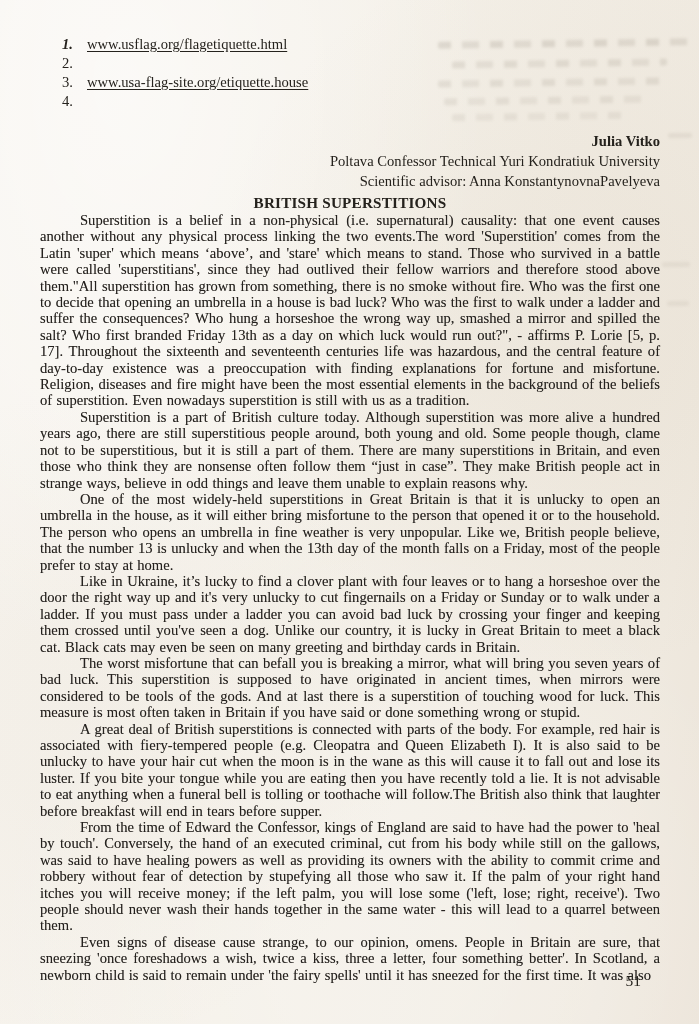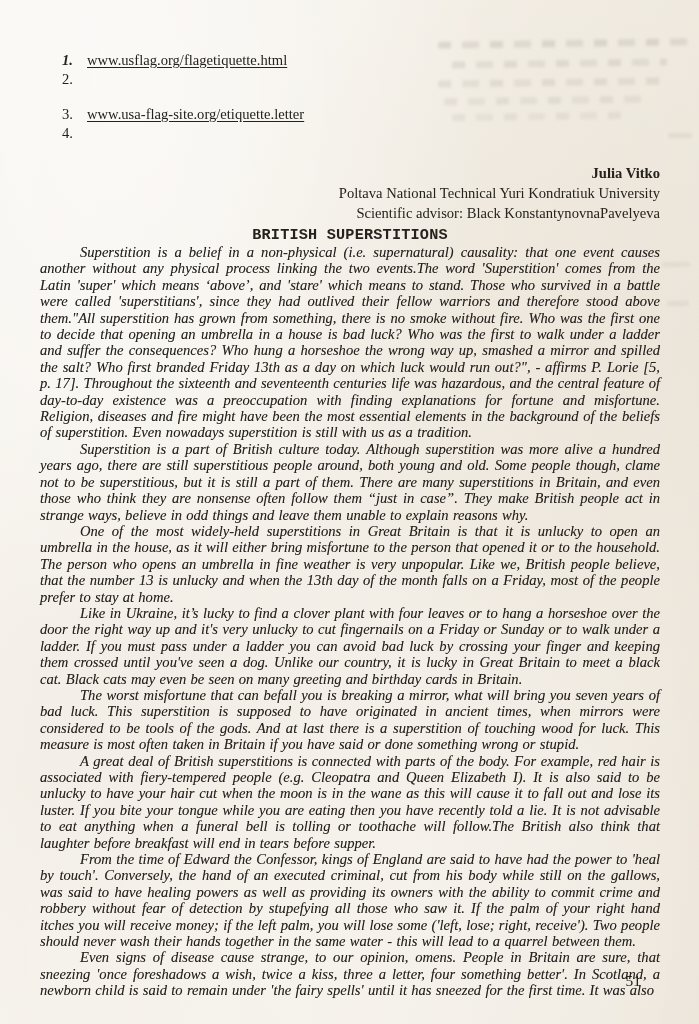--- a/index.html
+++ b/index.html
@@ -78,52 +78,49 @@
     width: 25px;
     flex: 0 0 25px;
   }
   .ref-num.first {
     font-weight: bold;
     font-style: italic;
   }
   .ref-url.u {
     text-decoration: underline;
     text-underline-offset: 2px;
-    margin-top: 16px;
   }
   
   .author-block {
     margin-top: 20px;
     text-align: right;
     font-size: 14.6px;
     line-height: 20px;
   }
   .author-name {
     font-weight: bold;
   }
   
   .title {
     margin: 3px 0 0 0;
     text-align: center;
     font-size: 15.2px;
     font-weight: bold;
     letter-spacing: .2px;
     line-height: 18px;
-    font-family: Liberation Mono, monospace;
   }
   .body-text p {
     margin: 0;
     font-size: 14.6px;
     line-height: 16.4px;
     text-align: justify;
     text-indent: 40px;
     word-spacing: .6px;
     color: #24211e;
     text-shadow: 0 0 .4px rgba(40,35,30,.35);
-    font-style: italic;
   }
   .page-number {
     position: absolute;
     top: 972px;
     right: 58px;
     font-size: 15.5px;
     color: #25221d;
   }
 </style>
 </head>
@@ -145,31 +142,31 @@
     <div class="refs">
       <div class="ref-row">
         <span class="ref-num first">1.</span>
         <span class="ref-url u">www.usflag.org/flagetiquette.html</span>
       </div>
       <div class="ref-row">
         <span class="ref-num">2.</span>
       </div>
       <div class="ref-row">
         <span class="ref-num">3.</span>
-        <span class="ref-url u">www.usa-flag-site.org/etiquette.letter</span>
+        <span class="ref-url u">www.usa-flag-site.org/etiquette.house</span>
       </div>
       <div class="ref-row">
         <span class="ref-num">4.</span>
       </div>
     </div>
 
     <div class="author-block">
       <div class="author-name">Julia Vitko</div>
-      <div>Poltava National Technical Yuri Kondratiuk University</div>
-      <div>Scientific advisor: Black KonstantynovnaPavelyeva</div>
+      <div>Poltava Confessor Technical Yuri Kondratiuk University</div>
+      <div>Scientific advisor: Anna KonstantynovnaPavelyeva</div>
     </div>
 
     <h1 class="title">BRITISH SUPERSTITIONS</h1>
 
     <div class="body-text">
       <p>Superstition is a belief in a non-physical (i.e. supernatural) causality: that one event causes another without any physical process linking the two events.The word 'Superstition' comes from the Latin 'super' which means ‘above’, and 'stare' which means to stand. Those who survived in a battle were called 'superstitians', since they had outlived their fellow warriors and therefore stood above them."All superstition has grown from something, there is no smoke without fire. Who was the first one to decide that opening an umbrella in a house is bad luck? Who was the first to walk under a ladder and suffer the consequences? Who hung a horseshoe the wrong way up, smashed a mirror and spilled the salt? Who first branded Friday 13th as a day on which luck would run out?", - affirms P. Lorie [5, p. 17]. Throughout the sixteenth and seventeenth centuries life was hazardous, and the central feature of day-to-day existence was a preoccupation with finding explanations for fortune and misfortune. Religion, diseases and fire might have been the most essential elements in the background of the beliefs of superstition. Even nowadays superstition is still with us as a tradition.</p>
       <p>Superstition is a part of British culture today. Although superstition was more alive a hundred years ago, there are still superstitious people around, both young and old. Some people though, clame not to be superstitious, but it is still a part of them. There are many superstitions in Britain, and even those who think they are nonsense often follow them “just in case”. They make British people act in strange ways, believe in odd things and leave them unable to explain reasons why.</p>
       <p>One of the most widely-held superstitions in Great Britain is that it is unlucky to open an umbrella in the house, as it will either bring misfortune to the person that opened it or to the household. The person who opens an umbrella in fine weather is very unpopular. Like we, British people believe, that the number 13 is unlucky and when the 13th day of the month falls on a Friday, most of the people prefer to stay at home.</p>
       <p>Like in Ukraine, it’s lucky to find a clover plant with four leaves or to hang a horseshoe over the door the right way up and it's very unlucky to cut fingernails on a Friday or Sunday or to walk under a ladder. If you must pass under a ladder you can avoid bad luck by crossing your finger and keeping them crossed until you've seen a dog. Unlike our country, it is lucky in Great Britain to meet a black cat. Black cats may even be seen on many greeting and birthday cards in Britain.</p>
       <p>The worst misfortune that can befall you is breaking a mirror, what will bring you seven years of bad luck. This superstition is supposed to have originated in ancient times, when mirrors were considered to be tools of the gods. And at last there is a superstition of touching wood for luck. This measure is most often taken in Britain if you have said or done something wrong or stupid.</p>

